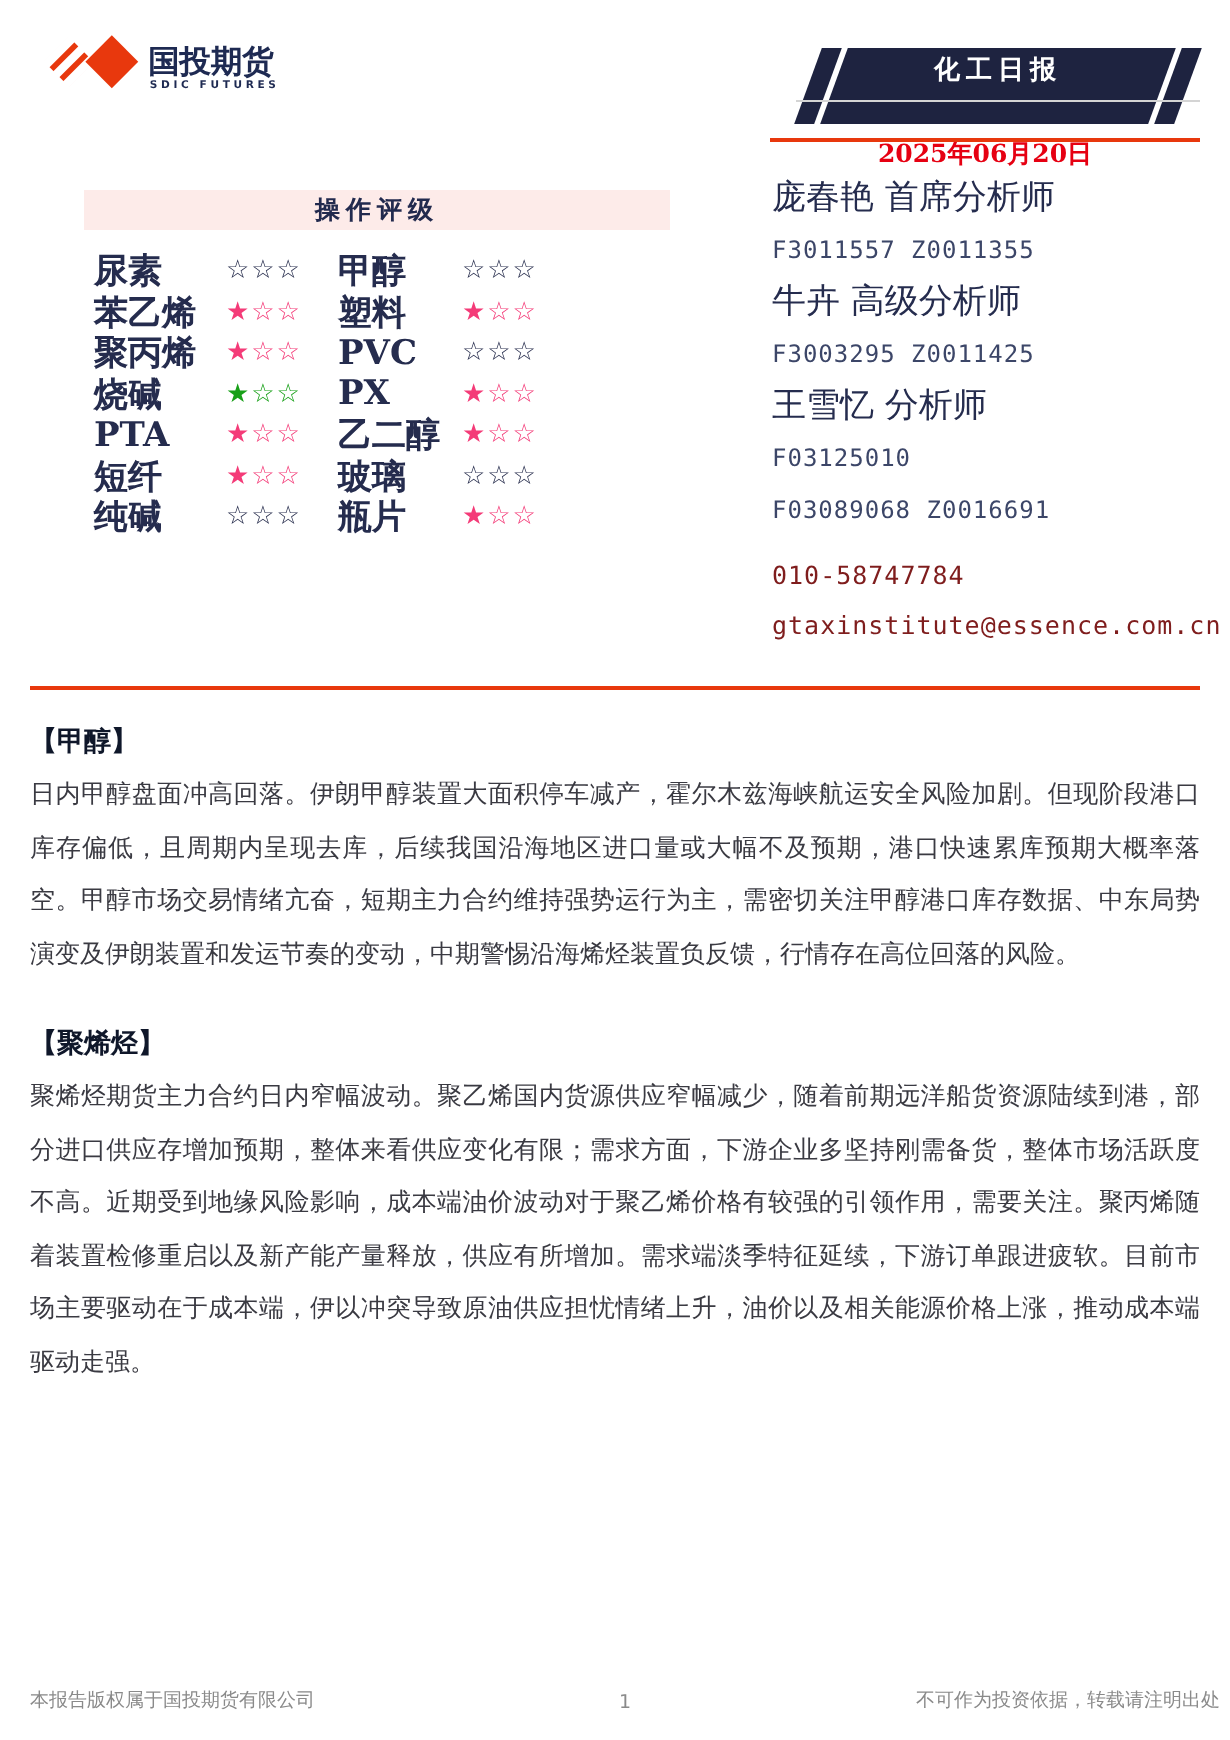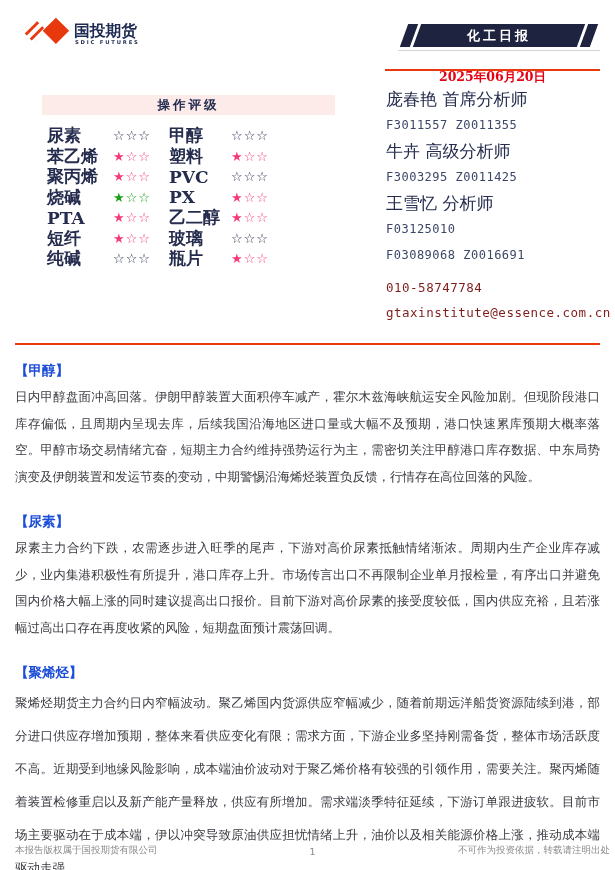--- a/index.html
+++ b/index.html
@@ -1,21 +1,21 @@
 <!DOCTYPE html>
 <html><head>
 <meta charset="utf-8">
 <style>
   html,body{margin:0;padding:0;background:#ffffff;}
   .page{position:relative;width:615px;height:870px;background:#ffffff;overflow:hidden;
         font-family:"DejaVu Sans",sans-serif;padding-left:10px;}
 
   
   .logo{position:absolute;left:22px;top:16px;}
-  .banner-wrap{position:absolute;left:398px;top:24px;width:202px;height:23px;}
+  .banner-wrap{position:absolute;left:398px;top:24px;width:202px;height:38px;}
   .banner-bg{position:absolute;left:6px;right:6px;top:0;bottom:0;background:#1e2340;transform:skewX(-20deg);}
   .banner-bg .notch{position:absolute;top:0;bottom:0;width:3px;background:#ffffff;}
   .banner-bg .notch.l{left:10px;}
   .banner-bg .notch.r{right:10px;}
   .banner-title{position:absolute;left:0;top:0;width:100%;text-align:center;color:#ffffff;
         font-size:13px;font-weight:bold;line-height:23px;letter-spacing:3px;
         font-family:"DejaVu Serif",serif;}
   .banner-underline{position:absolute;left:398px;top:50px;width:202px;height:1px;background:#d4d4d4;}
   .report-date{position:absolute;left:385px;top:53px;width:215px;text-align:center;
         color:#e60012;font-weight:bold;font-size:12.5px;font-family:"DejaVu Serif",serif;margin-top:16px;}
@@ -43,21 +43,21 @@
         font-family:"DejaVu Sans Mono",monospace;letter-spacing:.5px;}
   .contact{margin-top:7px;}
   .contact-line{display:block;color:#7f1d1d;font-size:12.5px;height:25px;line-height:25px;
         font-family:"DejaVu Sans Mono",monospace;letter-spacing:.5px;}
 
   .divider{position:absolute;left:15px;top:343px;width:585px;height:2px;background:#e8380d;}
 
   
   .sections{position:absolute;left:15px;top:362px;width:585px;}
   .section{margin-bottom:23px;}
-  .sec-title{font-weight:bold;color:#1d4ed8;font-size:13.5px;margin:0 0 4px 0;
+  .sec-title{font-weight:bold;color:#0f172a;font-size:13.5px;margin:0 0 4px 0;
         font-family:"DejaVu Serif",serif;}
   .section p{margin:0;text-align:justify;color:#3a3a42;font-size:12.5px;line-height:26.5px;
         font-family:"DejaVu Serif",serif;}
   .section:nth-child(3) p{line-height:33px;}
 
   
   .footer{position:absolute;left:15px;right:15px;bottom:13px;font-size:9.5px;color:#8a8a8a;}
   .footer .left{position:absolute;left:0;bottom:0;}
   .footer .right{position:absolute;right:0;bottom:0;}
   .footer .pageno{position:absolute;left:0;right:0;bottom:0;text-align:center;}
@@ -162,24 +162,20 @@
   </div>
 
   <div class="divider"></div>
 
   <div class="sections">
       <div class="section">
         <div class="sec-title">【甲醇】</div>
         <p>日内甲醇盘面冲高回落。伊朗甲醇装置大面积停车减产，霍尔木兹海峡航运安全风险加剧。但现阶段港口库存偏低，且周期内呈现去库，后续我国沿海地区进口量或大幅不及预期，港口快速累库预期大概率落空。甲醇市场交易情绪亢奋，短期主力合约维持强势运行为主，需密切关注甲醇港口库存数据、中东局势演变及伊朗装置和发运节奏的变动，中期警惕沿海烯烃装置负反馈，行情存在高位回落的风险。</p>
       </div>
       <div class="section">
-        <div class="sec-title">【尿素】</div>
-        <p>尿素主力合约下跌，农需逐步进入旺季的尾声，下游对高价尿素抵触情绪渐浓。周期内生产企业库存减少，业内集港积极性有所提升，港口库存上升。市场传言出口不再限制企业单月报检量，有序出口并避免国内价格大幅上涨的同时建议提高出口报价。目前下游对高价尿素的接受度较低，国内供应充裕，且若涨幅过高出口存在再度收紧的风险，短期盘面预计震荡回调。</p>
-      </div>
-      <div class="section">
         <div class="sec-title">【聚烯烃】</div>
         <p>聚烯烃期货主力合约日内窄幅波动。聚乙烯国内货源供应窄幅减少，随着前期远洋船货资源陆续到港，部分进口供应存增加预期，整体来看供应变化有限；需求方面，下游企业多坚持刚需备货，整体市场活跃度不高。近期受到地缘风险影响，成本端油价波动对于聚乙烯价格有较强的引领作用，需要关注。聚丙烯随着装置检修重启以及新产能产量释放，供应有所增加。需求端淡季特征延续，下游订单跟进疲软。目前市场主要驱动在于成本端，伊以冲突导致原油供应担忧情绪上升，油价以及相关能源价格上涨，推动成本端驱动走强。</p>
       </div>
     </div>
 
   <div class="footer">
     <span class="left">本报告版权属于国投期货有限公司</span>
     <span class="pageno">1</span>
     <span class="right">不可作为投资依据，转载请注明出处</span>
   </div>

